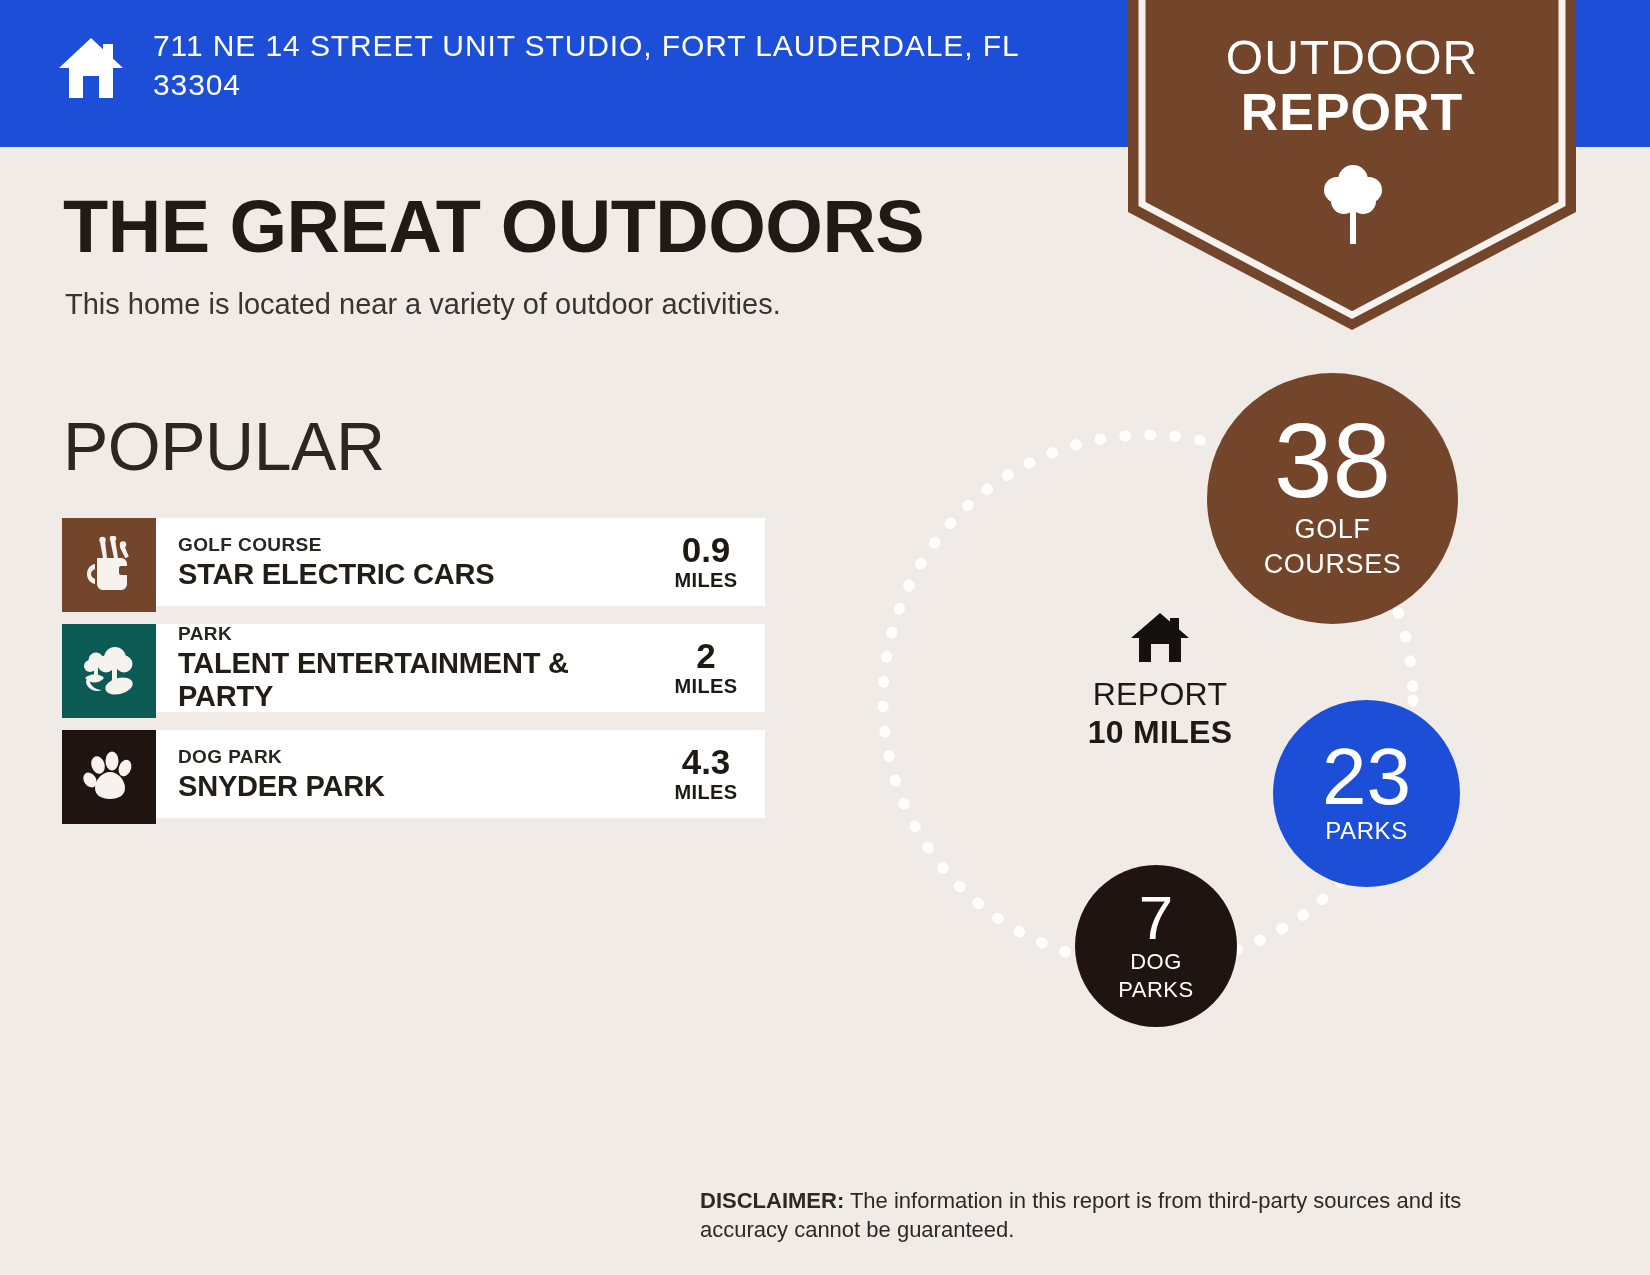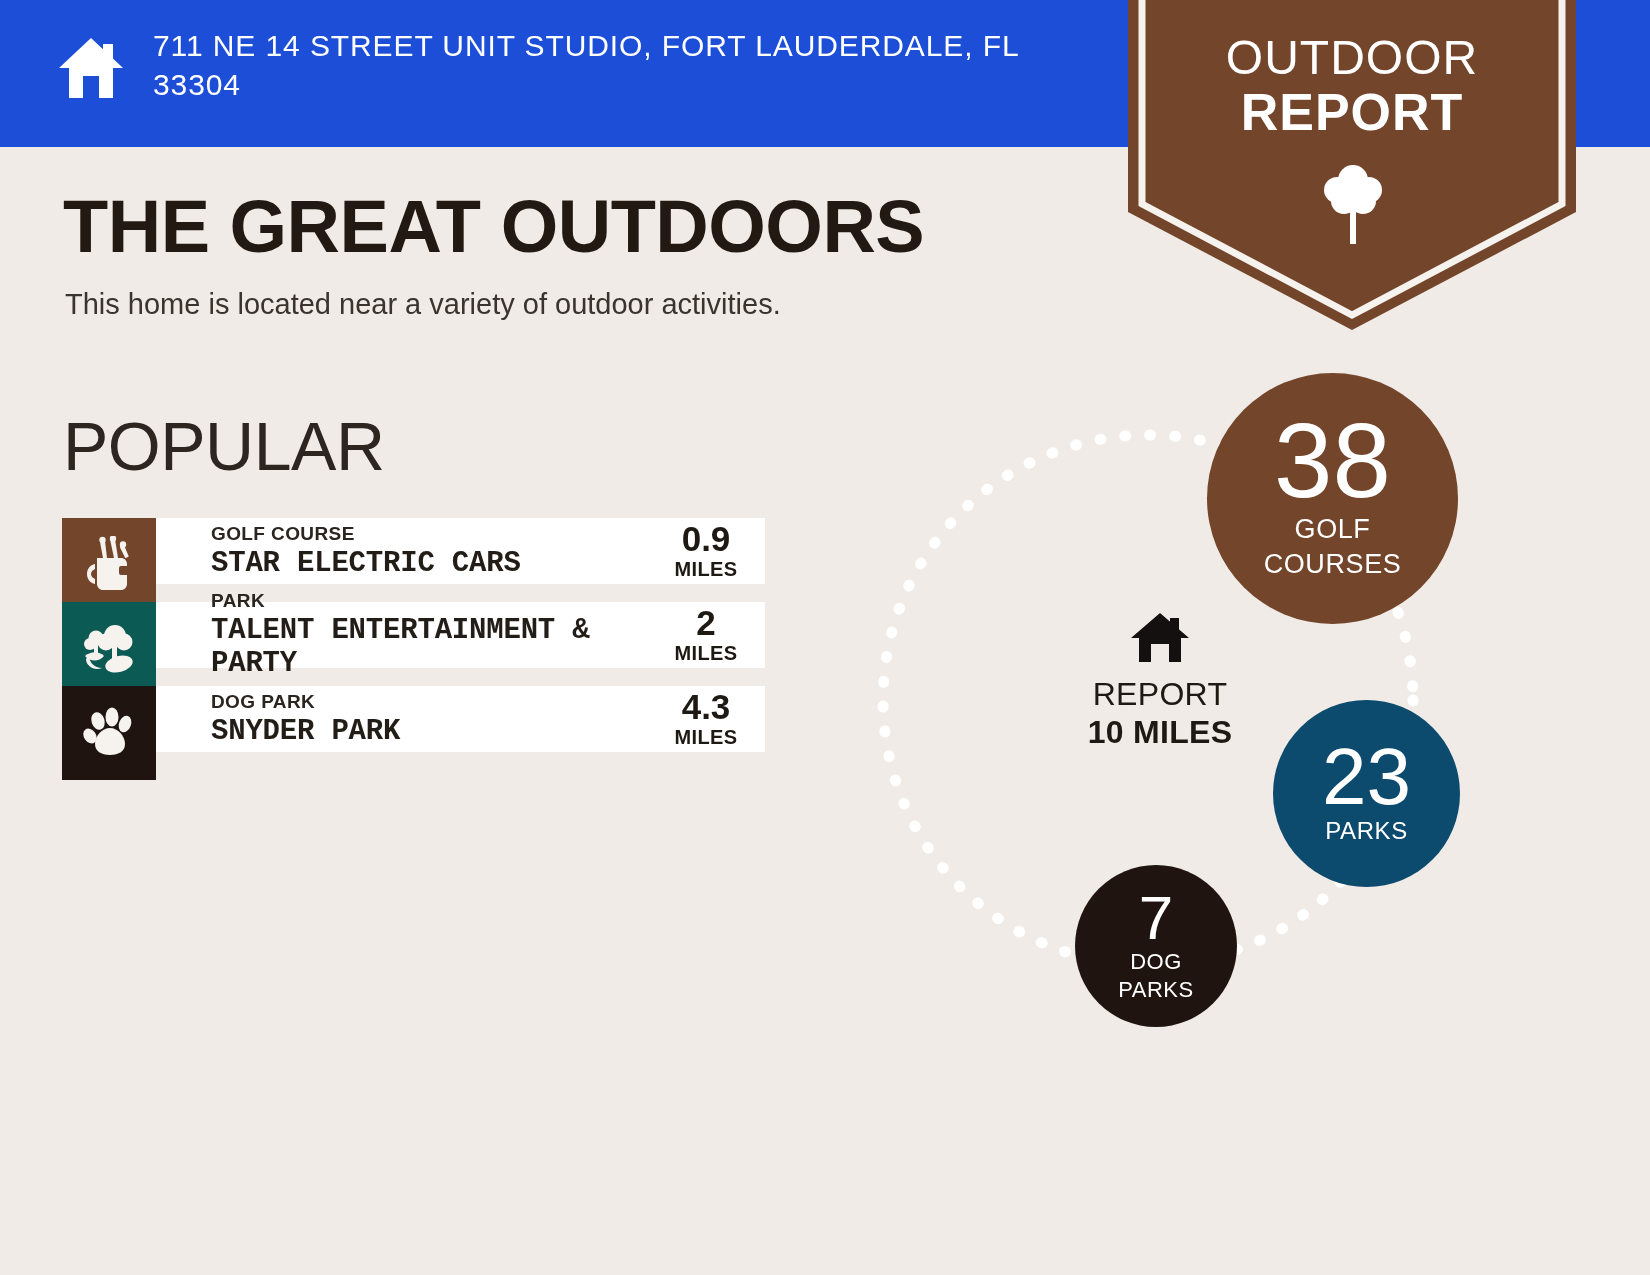--- a/index.html
+++ b/index.html
@@ -51,39 +51,39 @@
     font-size:29px; font-weight:400; color:#3a332e;
   }
   .popular-title{
     position:absolute; left:63px; top:412px;
     font-size:68px; font-weight:400; color:#2c2520; letter-spacing:-0.5px; line-height:1;
   }
 
   
   .list{ position:absolute; left:62px; top:518px; width:703px; }
   .row{
-    display:flex; align-items:stretch; height:66px; margin-bottom:18px; background:#ffffff;gap:33px;
+    display:flex; align-items:stretch; height:88px; margin-bottom:18px; background:#ffffff;
   }
   .row .tile{
     width:94px; height:94px; flex:0 0 94px;
     display:flex; align-items:center; justify-content:center;
   }
   .row .tile svg{ display:block; }
   .row .body{
     flex:1 1 auto; display:flex; align-items:center; justify-content:space-between;
     padding:0 18px 0 22px;
   }
   .r-texts{ display:flex; flex-direction:column; justify-content:center; }
   .r-cat{
     font-size:19px; font-weight:700; color:#2b2520; letter-spacing:.4px; line-height:1.25;
     text-transform:uppercase;
   }
   .r-name{
     font-size:29px; font-weight:700; color:#231d18; letter-spacing:-.2px; line-height:1.15;
-    text-transform:uppercase; margin-top:1px;font-family:Liberation Mono, monospace;
+    text-transform:uppercase; margin-top:1px;
   }
   .r-dist{ text-align:center; min-width:82px; }
   .r-num{ font-size:35px; font-weight:700; color:#1f1914; line-height:1.05; display:block; }
   .r-unit{ font-size:20px; font-weight:700; color:#1f1914; letter-spacing:.4px; display:block; }
 
   
   .diagram{ position:absolute; left:860px; top:360px; width:640px; height:680px; }
   .dots-svg{ position:absolute; left:0; top:0; }
 
   .bubble{
@@ -94,21 +94,21 @@
   .b-num{ font-weight:400; line-height:.92; display:block; }
   .b-lab{ font-weight:400; line-height:1.05; display:block; }
 
   #bubble-golf{
     left:347px; top:13px; width:251px; height:251px; background:#73452a;text-align:center;
   }
   #bubble-golf .b-num{ font-size:105px; margin-top:-6px; }
   #bubble-golf .b-lab{ font-size:27px; letter-spacing:.6px; margin-top:6px; }
 
   #bubble-parks{
-    left:413px; top:340px; width:187px; height:187px; background:#0c4a6e;
+    left:413px; top:340px; width:187px; height:187px; background:#1d4ed8;
   }
   #bubble-parks .b-num{ font-size:80px; margin-top:-4px; }
   #bubble-parks .b-lab{ font-size:24px; letter-spacing:.6px; margin-top:4px; }
 
   #bubble-dogparks{
     left:215px; top:505px; width:162px; height:162px; background:#1f1410;
   }
   #bubble-dogparks .b-num{ font-size:62px; margin-top:-2px; }
   #bubble-dogparks .b-lab{ font-size:22px; letter-spacing:.5px; margin-top:4px; }
 
@@ -300,14 +300,17 @@
 
     <div class="bubble" id="bubble-dogparks">
       <span class="b-num">7</span>
       <span class="b-lab">DOG</span>
       <span class="b-lab">PARKS</span>
     </div>
 
   </div>
 
 
+  <div class="disclaimer">
+    <b>DISCLAIMER:</b><span> The information in this report is from third-party sources and its accuracy cannot be guaranteed.</span>
+  </div>
 
 </div>
 
 </body></html>

